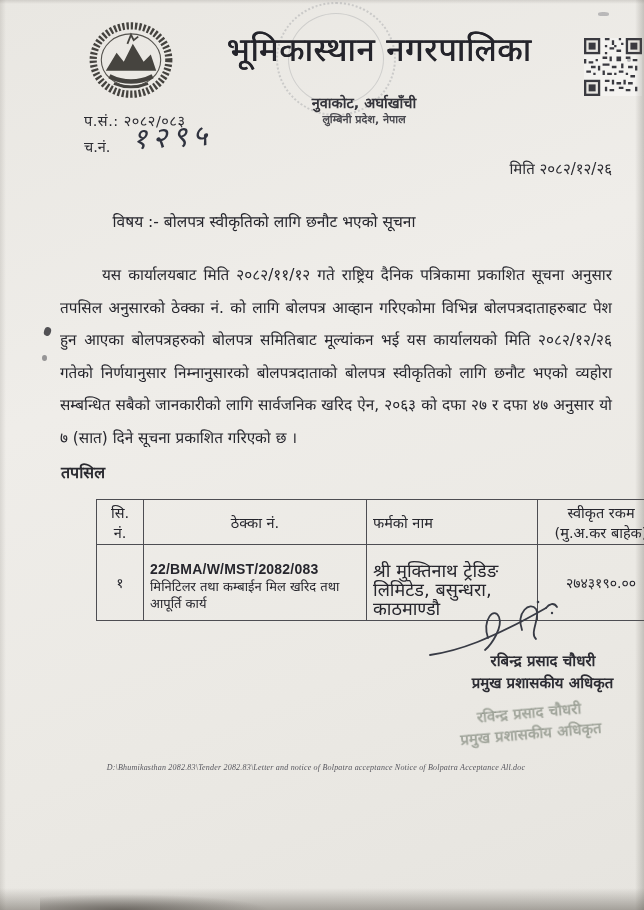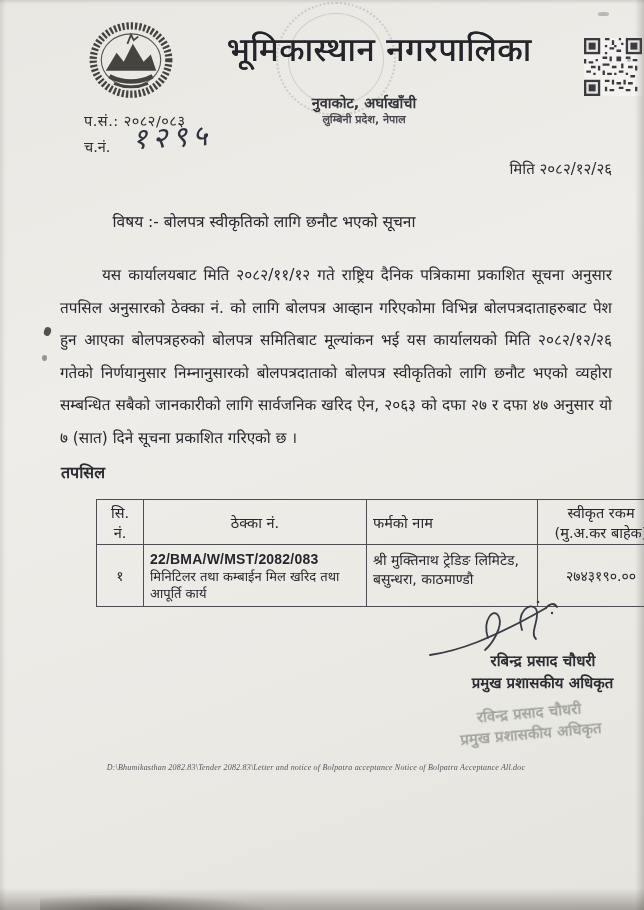--- a/index.html
+++ b/index.html
@@ -29,24 +29,24 @@
   .tapsil-heading{position:absolute;left:61px;top:461px;font-size:16px;font-weight:bold;}
   
   .tapsil-table{position:absolute;left:96px;top:499px;border-collapse:collapse;table-layout:fixed;width:516px;font-size:14px;color:#26262d;}
   .tapsil-table th,.tapsil-table td{border:1.2px solid #4d4d52;padding:2px 6px;vertical-align:middle;}
   .tapsil-table th{font-weight:normal;font-size:14.5px;}
   .c-sn{width:34px;text-align:center;}
   .c-contract{width:210px;text-align:left;}
   .c-firm{width:158px;text-align:left;}
   .c-amount{width:114px;text-align:center;}
   th.c-contract,th.c-firm{vertical-align:middle;}
-  td.c-contract,td.c-firm{vertical-align:top;padding-top:6px;}
+  td.c-contract,td.c-firm{vertical-align:top;padding-top:16px;}
   .contract-no{font-family:"Liberation Sans",sans-serif;font-weight:bold;font-size:14px;letter-spacing:.2px;}
   .contract-desc{font-size:13px;line-height:17px;margin-top:1px;}
-  td.c-firm{font-size:14px;line-height:19px;}
+  td.c-firm{font-size:18px;line-height:19px;}
   .hdr-row{height:44px;}
   .data-row{height:62px;}
   
   .sig-stroke{position:absolute;left:424px;top:598px;width:155px;height:64px;}
   .sig-name{position:absolute;left:448px;top:650px;width:190px;text-align:center;font-size:15px;font-weight:bold;color:#2c2c33;}
   .sig-post{position:absolute;left:440px;top:672px;width:205px;text-align:center;font-size:15px;font-weight:bold;color:#2c2c33;}
   .stamp{position:absolute;left:430px;top:703px;width:200px;text-align:center;transform:rotate(-5deg);color:rgba(116,124,112,.62);font-weight:bold;font-size:15px;line-height:21px;filter:blur(.3px);}
   
   .doc-path{position:absolute;left:36px;top:763px;width:560px;text-align:center;font-family:"Liberation Serif",serif;font-style:italic;font-size:8px;color:#55555c;letter-spacing:.2px;}
   

